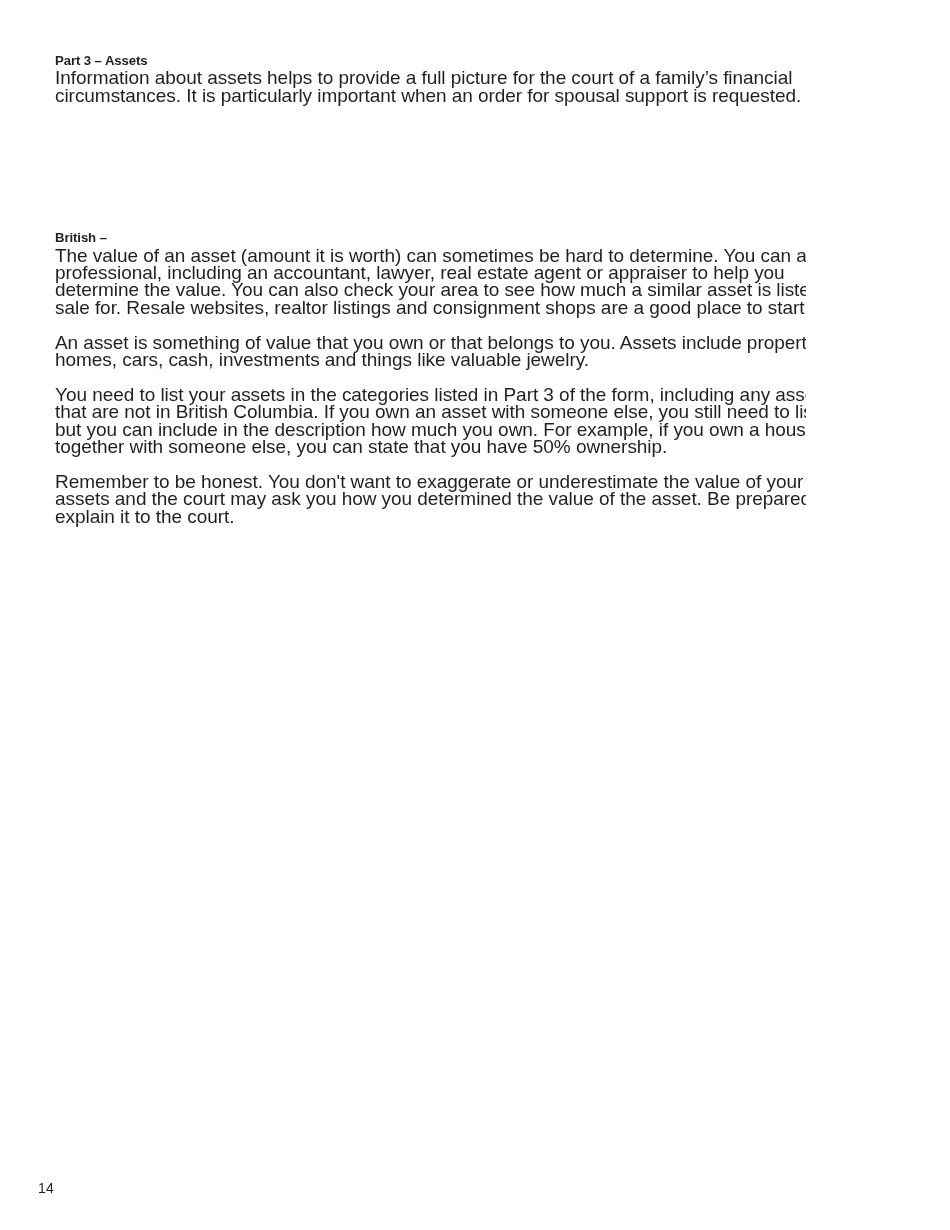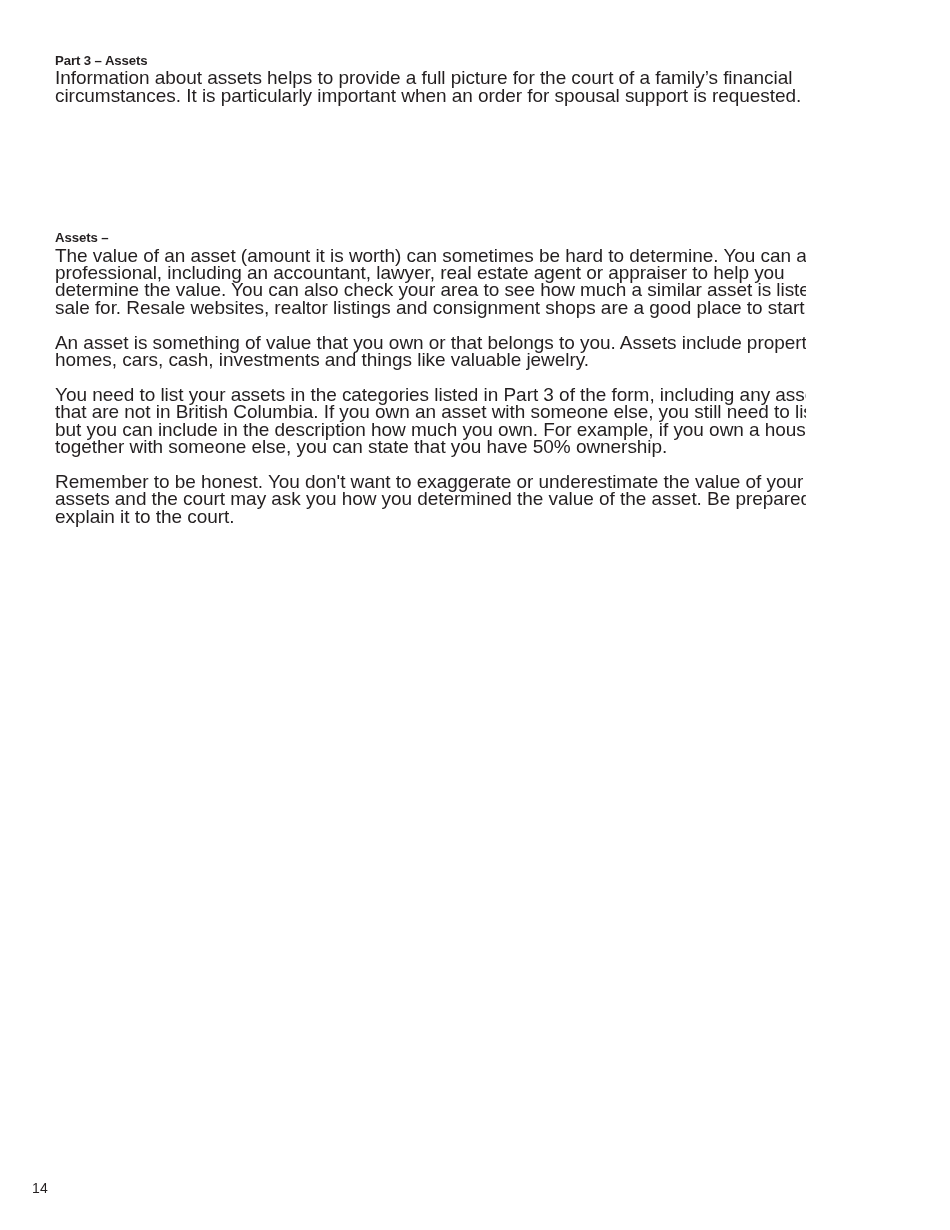--- a/index.html
+++ b/index.html
@@ -66,21 +66,21 @@
   }
   .marker svg { display: block; }
 
   .marker-1 { left: 894px; top: 55px; }
   .marker-2 { left: 894px; top: 222px; }
   .marker-3 { left: 894px; top: 825px; }
 
   
   .page-number {
     position: absolute;
-    left: 32px;
+    left: 38px;
     top: 1180px;
     font-size: 14px;
     line-height: 17px;
     color: #231f20;
     letter-spacing: 0.2px;
   }
 </style>
 </head>
 <body>
 
@@ -89,21 +89,21 @@
   <div class="content">
 
     <div class="section">
       <p class="heading">Part 3 – Assets</p>
       <p class="para">Information about assets helps to provide a full picture for the court of a family’s financial circumstances. It is particularly important when an order for spousal support is requested.</p>
     </div>
 
     <div class="gap-assets"></div>
 
     <div class="section">
-      <p class="heading">Assets –</p>
+      <p class="heading">British –</p>
       <p class="para">The value of an asset (amount it is worth) can sometimes be hard to determine. You can ask a professional, including an accountant, lawyer, real estate agent or appraiser to help you determine the value. You can also check your area to see how much a similar asset is listed for sale for. Resale websites, realtor listings and consignment shops are a good place to start.</p>
       <p class="para">An asset is something of value that you own or that belongs to you. Assets include property and homes, cars, cash, investments and things like valuable jewelry.</p>
       <p class="para">You need to list your assets in the categories listed in Part 3 of the form, including any assets that are not in British Columbia. If you own an asset with someone else, you still need to list it but you can include in the description how much you own. For example, if you own a house together with someone else, you can state that you have 50% ownership.</p>
       <p class="para">Remember to be honest. You don't want to exaggerate or underestimate the value of your assets and the court may ask you how you determined the value of the asset. Be prepared to explain it to the court.</p>
     </div>
 
     <div class="gap-dispo"></div>
 
     <div class="section">
     </div>

